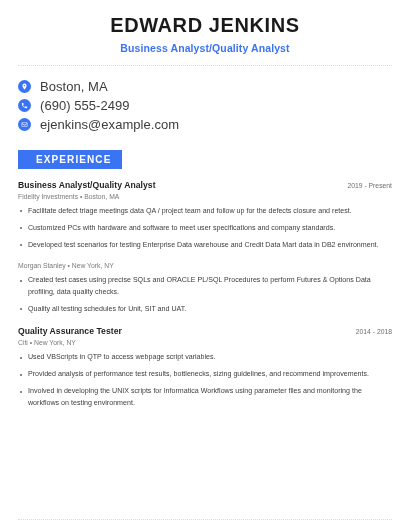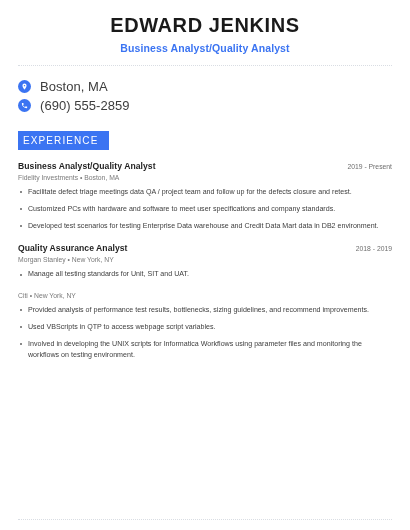--- a/index.html
+++ b/index.html
@@ -100,23 +100,23 @@
   .section {
     margin-top: 15px;
     padding: 0 18px;
   }
 
   .section-badge {
     display: inline-block;
     background: #3b74f2;
     color: #ffffff;
     font-size: 10px;
-    font-weight: normal;
+    font-weight: bold;
     letter-spacing: 1.1px;
-    padding: 4px 11px 4px 5px;
+    padding: 4px 11px 4px 18px;
   }
 
   
   .job {
     margin-top: 11px;
   }
 
   .job-head {
     display: flex;
     align-items: baseline;
@@ -189,23 +189,31 @@
       </span>
       <span class="contact-text">Boston, MA</span>
     </div>
 
     <div class="contact-row">
       <span class="contact-icon">
         <svg width="7" height="7" viewBox="0 0 24 24" fill="#ffffff">
           <path d="M6.6 10.8c1.4 2.8 3.8 5.1 6.6 6.6l2.2-2.2c.3-.3.7-.4 1-.2 1.2.4 2.4.6 3.7.6.6 0 1 .4 1 1V20c0 .6-.4 1-1 1C10.6 21 3 13.4 3 4c0-.6.4-1 1-1h3.5c.6 0 1 .4 1 1 0 1.3.2 2.5.6 3.7.1.3 0 .7-.2 1l-2.3 2.1z"></path>
         </svg>
       </span>
-      <span class="contact-text">(690) 555-2859</span>
-    </div>
-
+      <span class="contact-text">(690) 555-2499</span>
+    </div>
+
+    <div class="contact-row">
+      <span class="contact-icon">
+        <svg width="7" height="7" viewBox="0 0 24 24" fill="#ffffff">
+          <path d="M2 5h20v14H2V5zm2 2v.5l8 5 8-5V7H4zm16 3.3-7.5 4.7h-1L4 10.3V17h16v-6.7z"></path>
+        </svg>
+      </span>
+      <span class="contact-text">ejenkins@example.com</span>
+    </div>
 
   </div>
 
   <div class="section">
 
     <div class="section-badge">EXPERIENCE</div>
 
     
     <div class="job">
       <div class="job-head">
@@ -215,36 +223,37 @@
       <div class="job-company">Fidelity Investments • Boston, MA</div>
       <ul class="bullets">
         <li>Facilitate defect triage meetings data QA / project team and follow up for the defects closure and retest.</li>
         <li>Customized PCs with hardware and software to meet user specifications and company standards.</li>
         <li>Developed test scenarios for testing Enterprise Data warehouse and Credit Data Mart data in DB2 environment.</li>
       </ul>
     </div>
 
     
     <div class="job">
-      <div class="job-head">
-        <span class="job-role">Quality Assurance Analyst</span>
-        <span class="job-dates">2018 - 2019</span>
-      </div>
       <div class="job-company">Morgan Stanley • New York, NY</div>
       <ul class="bullets">
-        <li>Manage all testing standards for Unit, SIT and UAT.</li>
+        <li>Created test cases using precise SQLs and ORACLE PL/SQL Procedures to perform Futures &amp; Options Data profiling, data quality checks.</li>
+        <li>Quality all testing schedules for Unit, SIT and UAT.</li>
       </ul>
     </div>
 
     
     <div class="job">
+      <div class="job-head">
+        <span class="job-role">Quality Assurance Tester</span>
+        <span class="job-dates">2014 - 2018</span>
+      </div>
       <div class="job-company">Citi • New York, NY</div>
       <ul class="bullets">
+        <li>Used VBScripts in QTP to access webpage script variables.</li>
         <li>Provided analysis of performance test results, bottlenecks, sizing guidelines, and recommend improvements.</li>
-        <li>Used VBScripts in QTP to access webpage script variables.</li>
         <li>Involved in developing the UNIX scripts for Informatica Workflows using parameter files and monitoring the workflows on testing environment.</li>
 
       </ul>
     </div>
 
   </div>
 
   <div class="divider-bottom"></div>
 
 </div>

